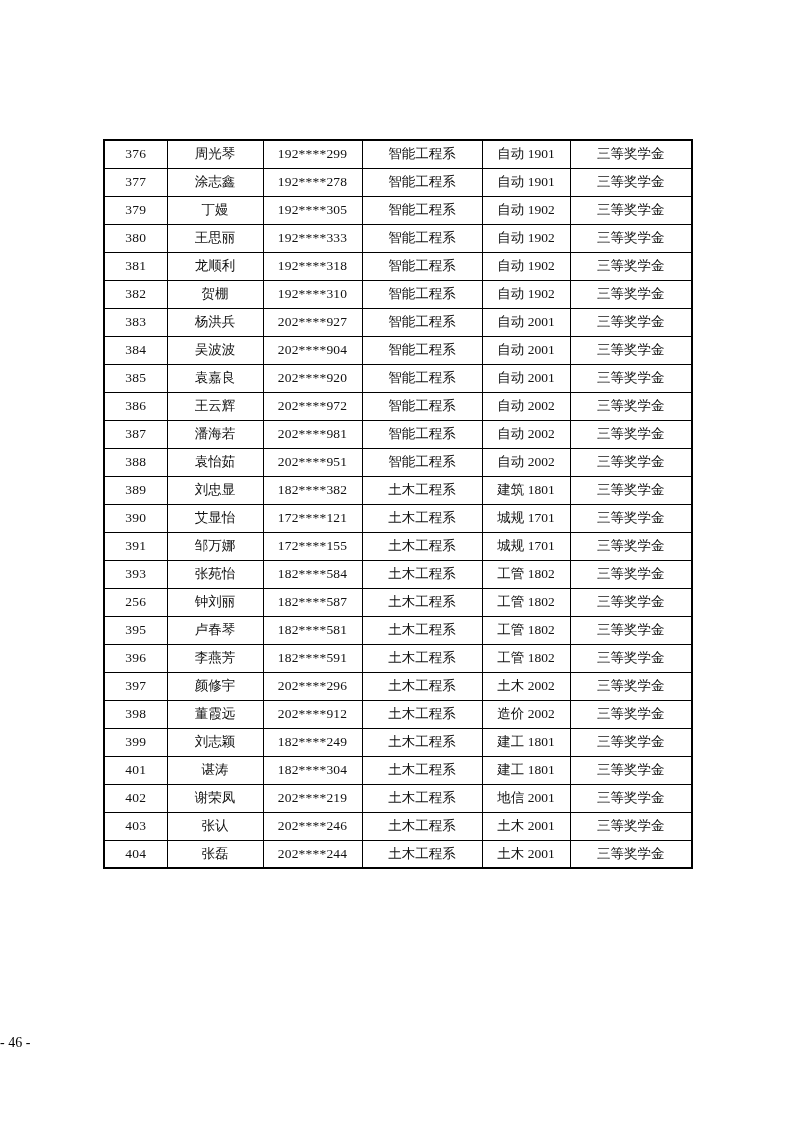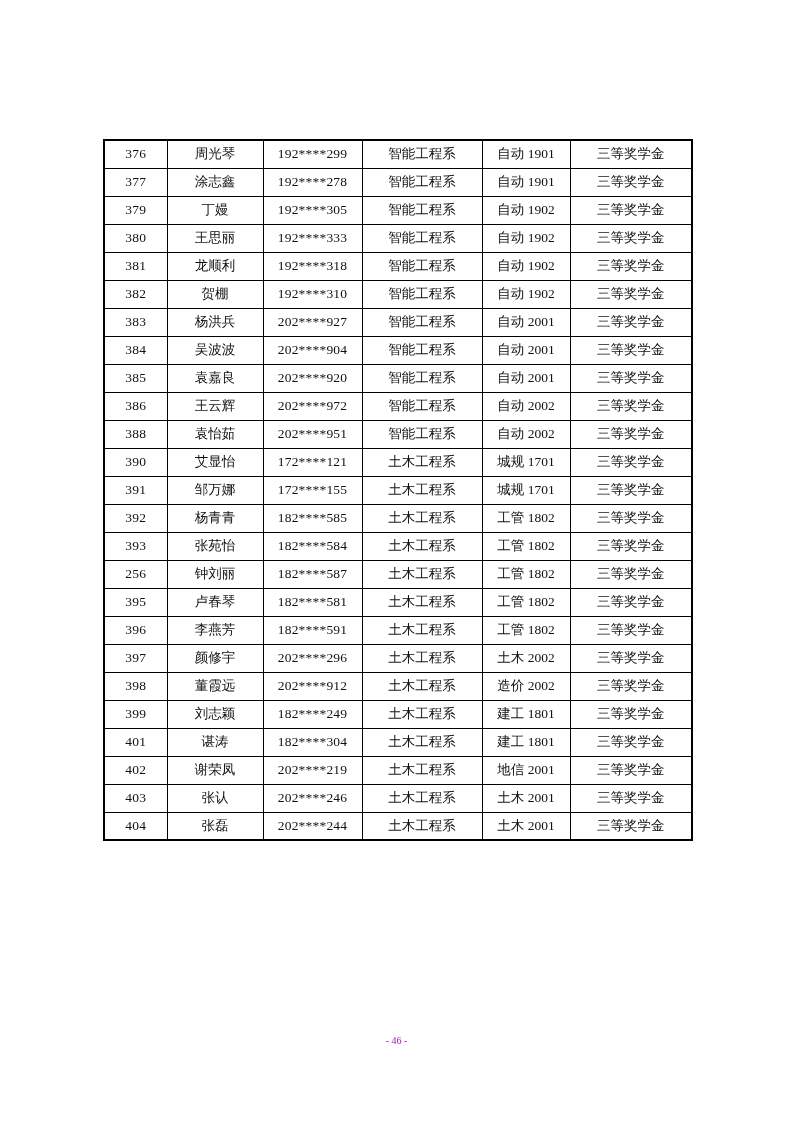--- a/index.html
+++ b/index.html
@@ -37,23 +37,23 @@
     white-space: nowrap;
     overflow: hidden;
     padding: 0 2px;
   }
   td.col-no, td.col-id { font-size: 14px; letter-spacing: 0.2px; }
   .footer {
     position: absolute;
     left: 0;
     top: 1035px;
     width: 100%;
-    text-align: center;
-    font-size: 10px;
-    color: #a21caf;
+    text-align: left;
+    font-size: 14px;
+    color: #000000;
   }
 </style>
 </head>
 <body>
 
 <div class="page">
 
   <div class="table-wrap">
     <table class="award-table">
       <colgroup>
@@ -149,57 +149,65 @@
 
   <tr>
     <td class="col-no">386</td>
     <td class="col-name">王云辉</td>
     <td class="col-id">202****972</td>
     <td class="col-dept">智能工程系</td>
     <td class="col-class">自动 2002</td>
     <td class="col-award">三等奖学金</td>
   </tr>
 
+  <tr>
+    <td class="col-no">387</td>
+    <td class="col-name">潘海若</td>
+    <td class="col-id">202****981</td>
+    <td class="col-dept">智能工程系</td>
+    <td class="col-class">自动 2002</td>
+    <td class="col-award">三等奖学金</td>
+  </tr>
 
   <tr>
     <td class="col-no">388</td>
     <td class="col-name">袁怡茹</td>
     <td class="col-id">202****951</td>
     <td class="col-dept">智能工程系</td>
     <td class="col-class">自动 2002</td>
     <td class="col-award">三等奖学金</td>
   </tr>
 
+  <tr>
+    <td class="col-no">389</td>
+    <td class="col-name">刘忠显</td>
+    <td class="col-id">182****382</td>
+    <td class="col-dept">土木工程系</td>
+    <td class="col-class">建筑 1801</td>
+    <td class="col-award">三等奖学金</td>
+  </tr>
 
   <tr>
     <td class="col-no">390</td>
     <td class="col-name">艾显怡</td>
     <td class="col-id">172****121</td>
     <td class="col-dept">土木工程系</td>
     <td class="col-class">城规 1701</td>
     <td class="col-award">三等奖学金</td>
   </tr>
 
   <tr>
     <td class="col-no">391</td>
     <td class="col-name">邹万娜</td>
     <td class="col-id">172****155</td>
     <td class="col-dept">土木工程系</td>
     <td class="col-class">城规 1701</td>
     <td class="col-award">三等奖学金</td>
   </tr>
 
-  <tr>
-    <td class="col-no">392</td>
-    <td class="col-name">杨青青</td>
-    <td class="col-id">182****585</td>
-    <td class="col-dept">土木工程系</td>
-    <td class="col-class">工管 1802</td>
-    <td class="col-award">三等奖学金</td>
-  </tr>
 
   <tr>
     <td class="col-no">393</td>
     <td class="col-name">张苑怡</td>
     <td class="col-id">182****584</td>
     <td class="col-dept">土木工程系</td>
     <td class="col-class">工管 1802</td>
     <td class="col-award">三等奖学金</td>
   </tr>
 

